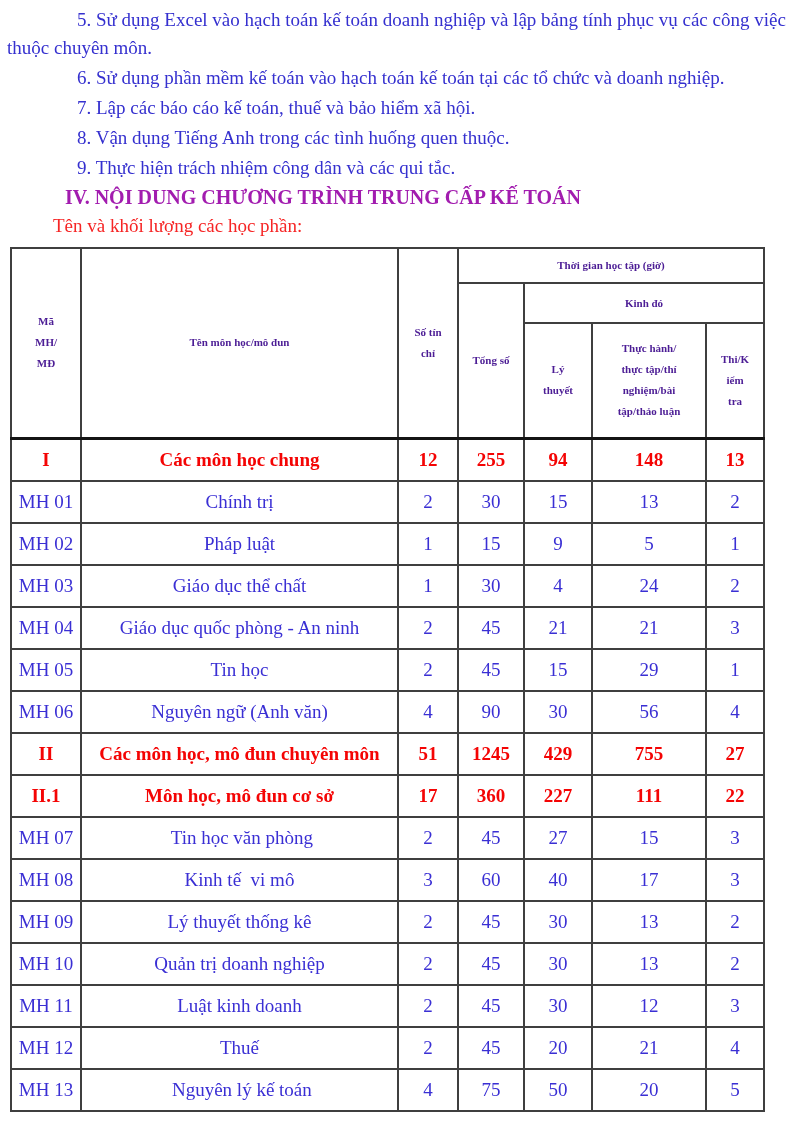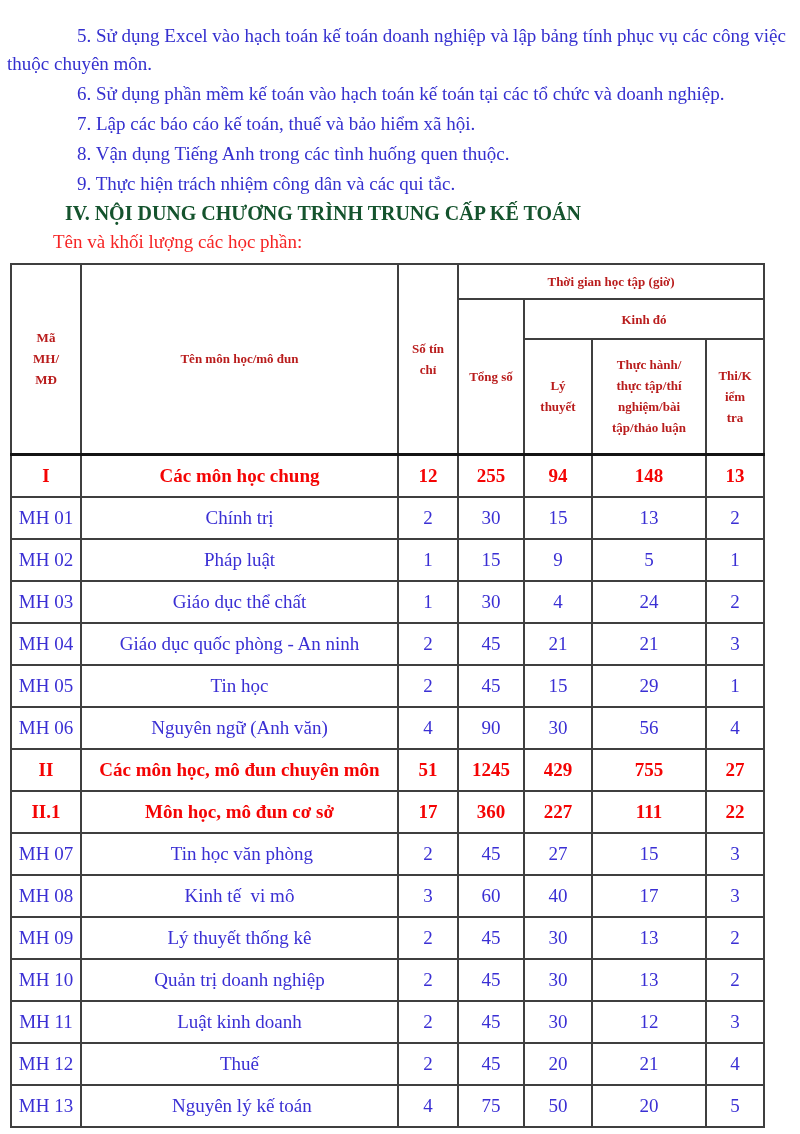--- a/index.html
+++ b/index.html
@@ -1,32 +1,32 @@
 <!DOCTYPE html>
 <html><head>
 <meta charset="utf-8">
 <style>
   html,body{margin:0;padding:0;}
   body{
     width:800px;height:1134px;background:#ffffff;overflow:hidden;
     font-family:"Liberation Serif","DejaVu Serif",serif;
   }
-  .page{position:relative;width:800px;height:1134px;padding-top:22px;box-sizing:border-box;}
+  .page{position:relative;width:800px;height:1134px;padding-top:6px;box-sizing:border-box;}
 
   
   .para{
     margin:0 4px 2px 7px;
     text-indent:70px;
     color:#3530cf;
     font-size:19px;
     line-height:28px;
   }
   .heading{
     margin:0 0 0 65px;
-    color:#14532d;
+    color:#a21caf;
     font-weight:bold;
     font-size:20px;
     line-height:26px;
   }
   .subheading{
     margin:4px 15px 9px 53px;
     color:#f62525;
     font-size:19px;
     line-height:24px;
   }
@@ -38,23 +38,23 @@
     table-layout:fixed;
     width:753px;
   }
   table.curr th, table.curr td{
     border:2px solid #3f3f3f;
     padding:0 3px;
     vertical-align:middle;
     overflow:hidden;
   }
   table.curr th{
-    color:#b91c1c;
+    color:#4c1d95;
     font-weight:bold;
-    font-size:13px;
+    font-size:11px;
     text-align:center;
     line-height:21px;
   }
   .ml{white-space:pre-line;}
   .hA{height:35px;}
   .hB{height:40px;}
   .hC{height:115px;}
   table.curr td{
     color:#3a2fd4;
     font-size:19px;

